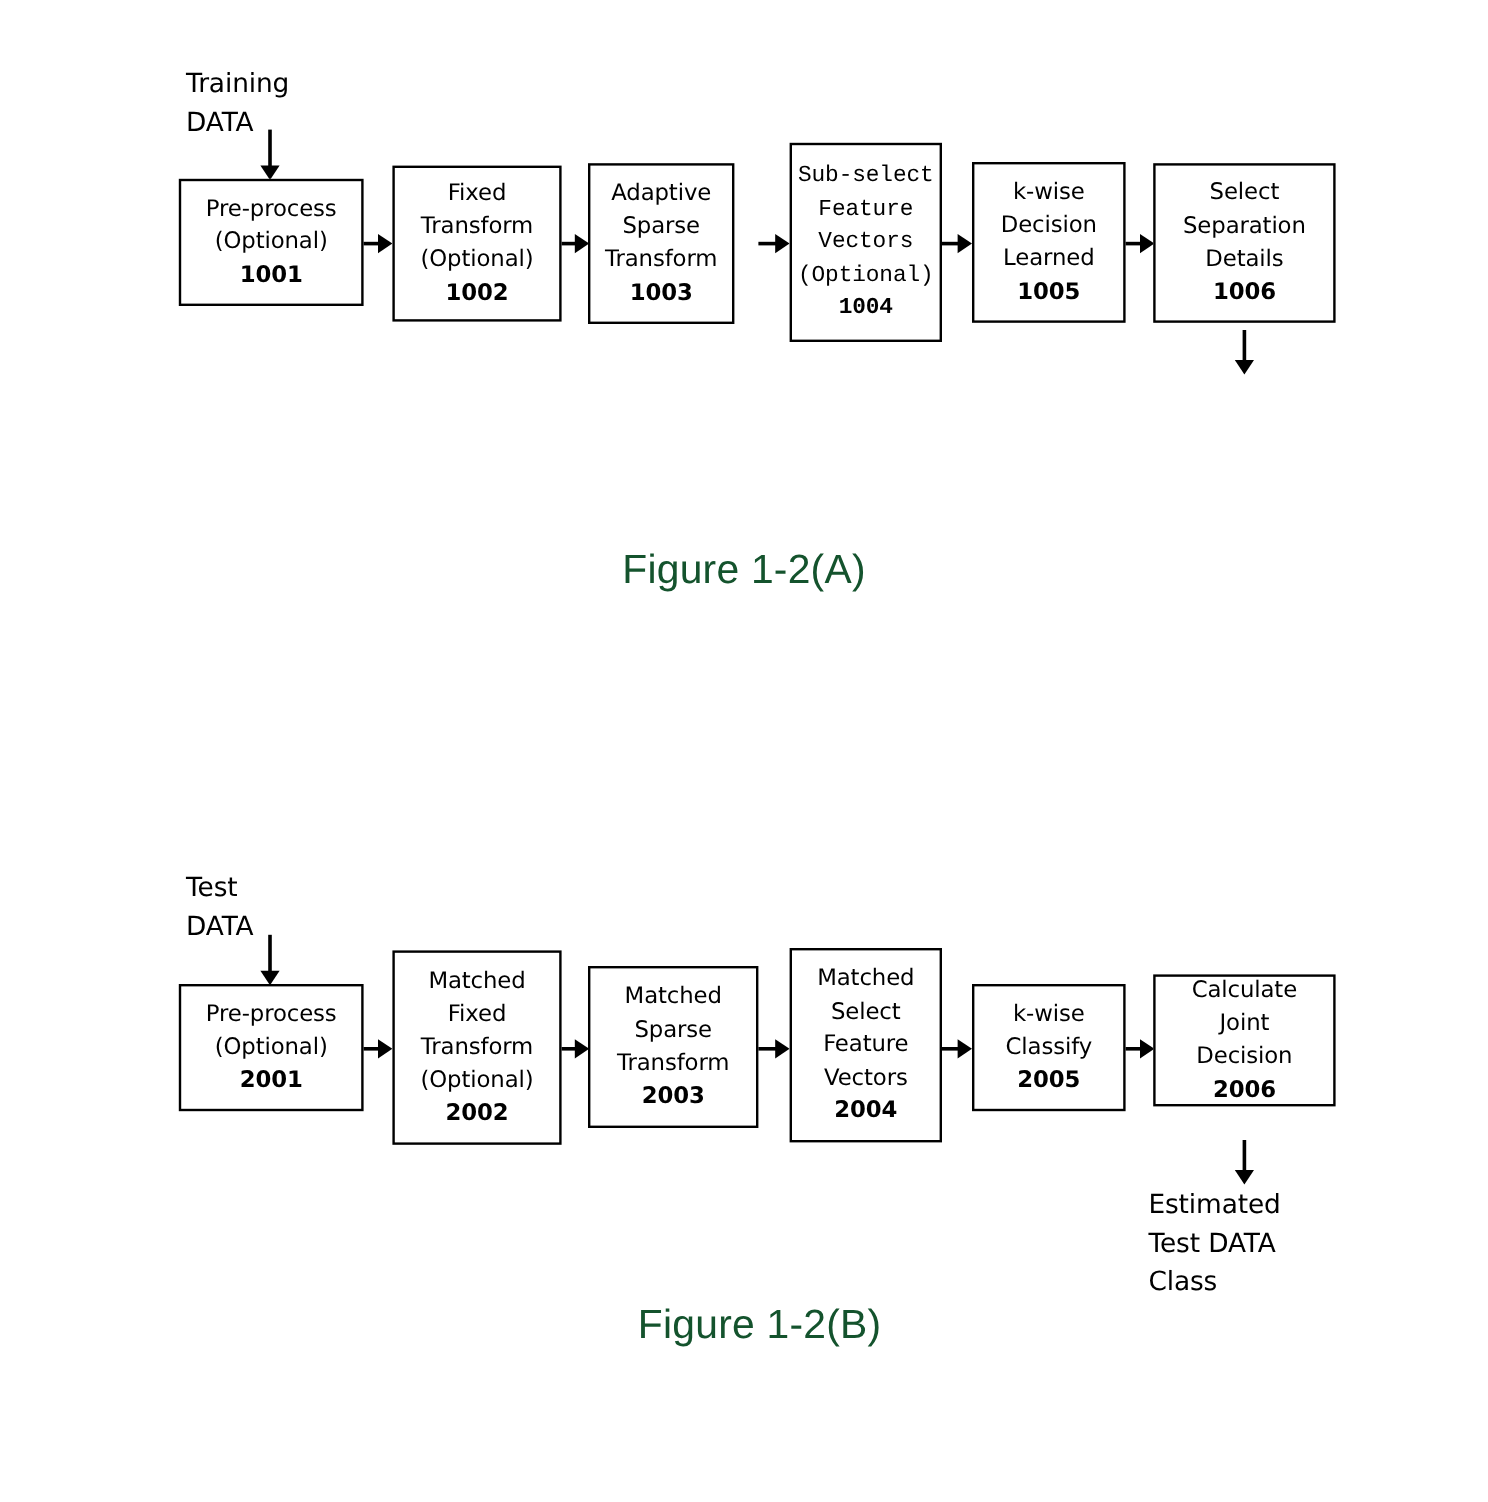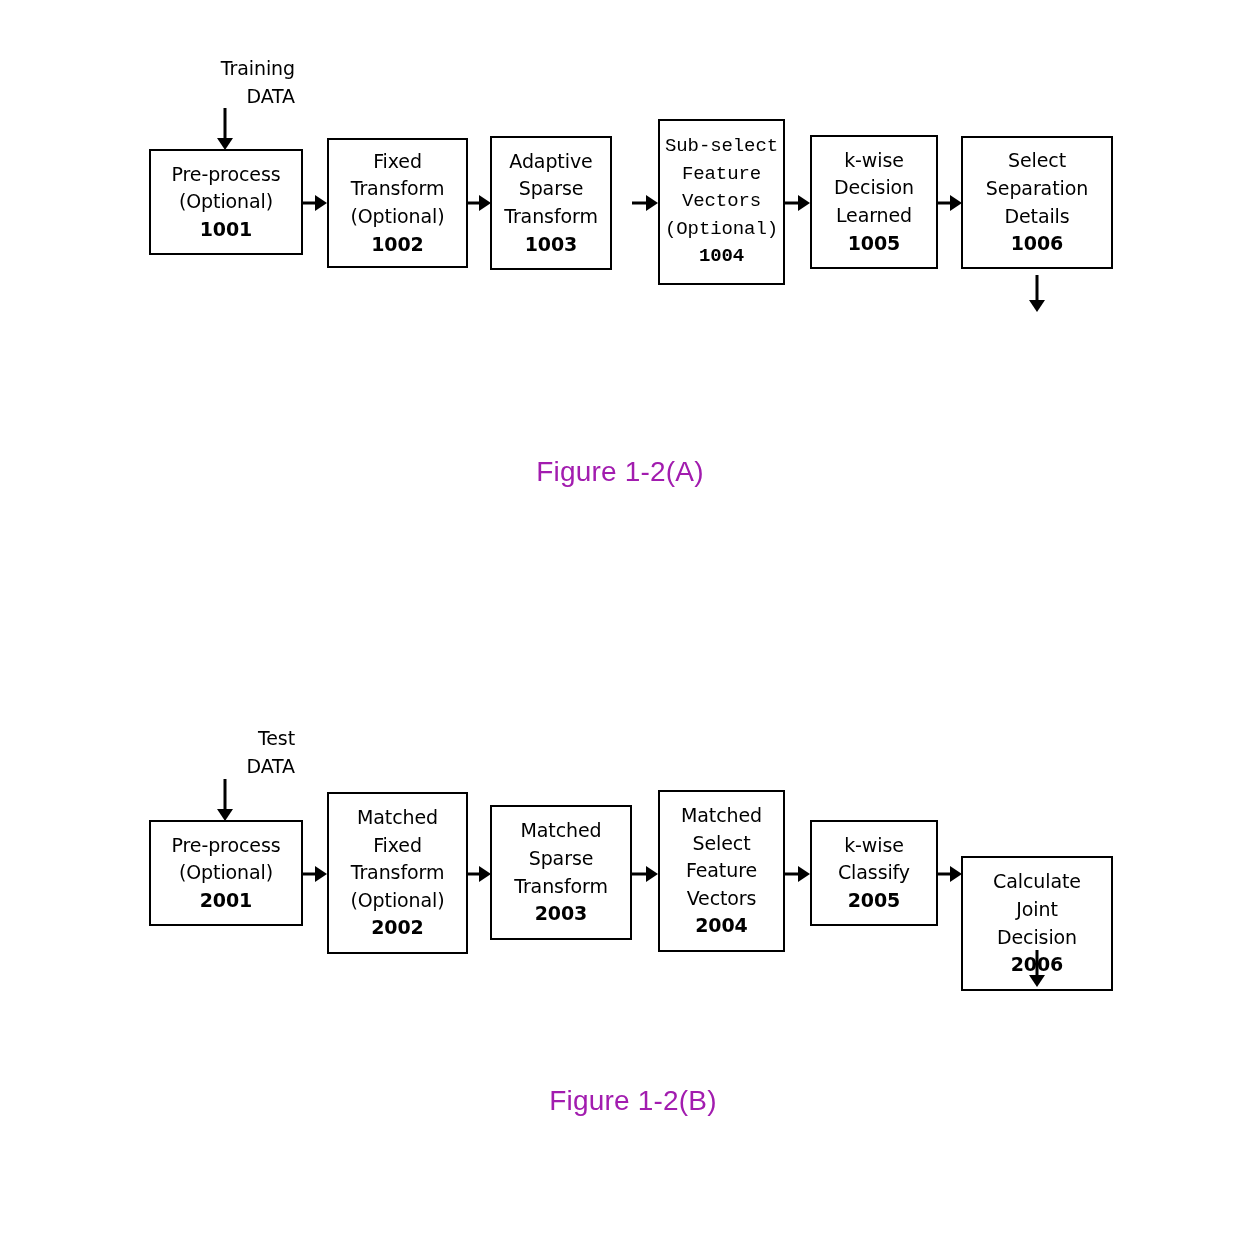--- a/index.html
+++ b/index.html
@@ -49,23 +49,23 @@
   }
   .proc-box .ref {
     display: block;
     font-weight: bold;
     white-space: nowrap;
   }
 
   
   .io-label {
     position: absolute;
-    text-align: right;
+    text-align: left;
     font-family: "DejaVu Sans", sans-serif;
-    font-size: 19px;
+    font-size: 22px;
     line-height: 1.45;
     letter-spacing: -0.1px;
     white-space: nowrap;
   }
   .io-label .ln { display: block; }
 
   
   .arrow-h, .arrow-v {
     position: absolute;
   }
@@ -108,22 +108,22 @@
     border-top: 12px solid #000000;
   }
 
   
   .fig-caption {
     position: absolute;
     width: 100%;
     left: 0;
     text-align: center;
     font-family: "Liberation Sans", sans-serif;
-    font-size: 28px;
-    color: #a21caf;
+    font-size: 34px;
+    color: #14532d;
     letter-spacing: 0.2px;
   }
 </style>
 </head>
 <body>
 
 <div class="figure-canvas">
 
   <div class="io-label" style="left:155px; top:55px; width:140px;">
     <span class="ln">Training</span>
@@ -273,28 +273,33 @@
     <span class="ln">k-wise</span>
     <span class="ln">Classify</span>
     <span class="ref">2005</span>
   </div>
 
   <div class="arrow-h" style="left:938px; top:865px; width:24px; height:18px;">
     <div class="shaft" style="width:14px;"></div>
     <div class="head"></div>
   </div>
 
-  <div class="proc-box" style="left:961px; top:856px; width:152px; height:135px;">
+  <div class="proc-box" style="left:961px; top:812px; width:152px; height:110px;">
     <span class="ln">Calculate</span>
     <span class="ln">Joint</span>
     <span class="ln">Decision</span>
     <span class="ref">2006</span>
   </div>
 
   <div class="arrow-v" style="left:1029px; top:950px; width:16px; height:37px;">
     <div class="shaft" style="height:27px;"></div>
     <div class="head"></div>
   </div>
 
+  <div class="io-label" style="left:957px; top:989px; width:160px;">
+    <span class="ln">Estimated</span>
+    <span class="ln">Test DATA</span>
+    <span class="ln">Class</span>
+  </div>
 
   <div class="fig-caption" style="top:1085px;padding-left:13px;">Figure 1-2(B)</div>
 
 </div>
 
 </body></html>

